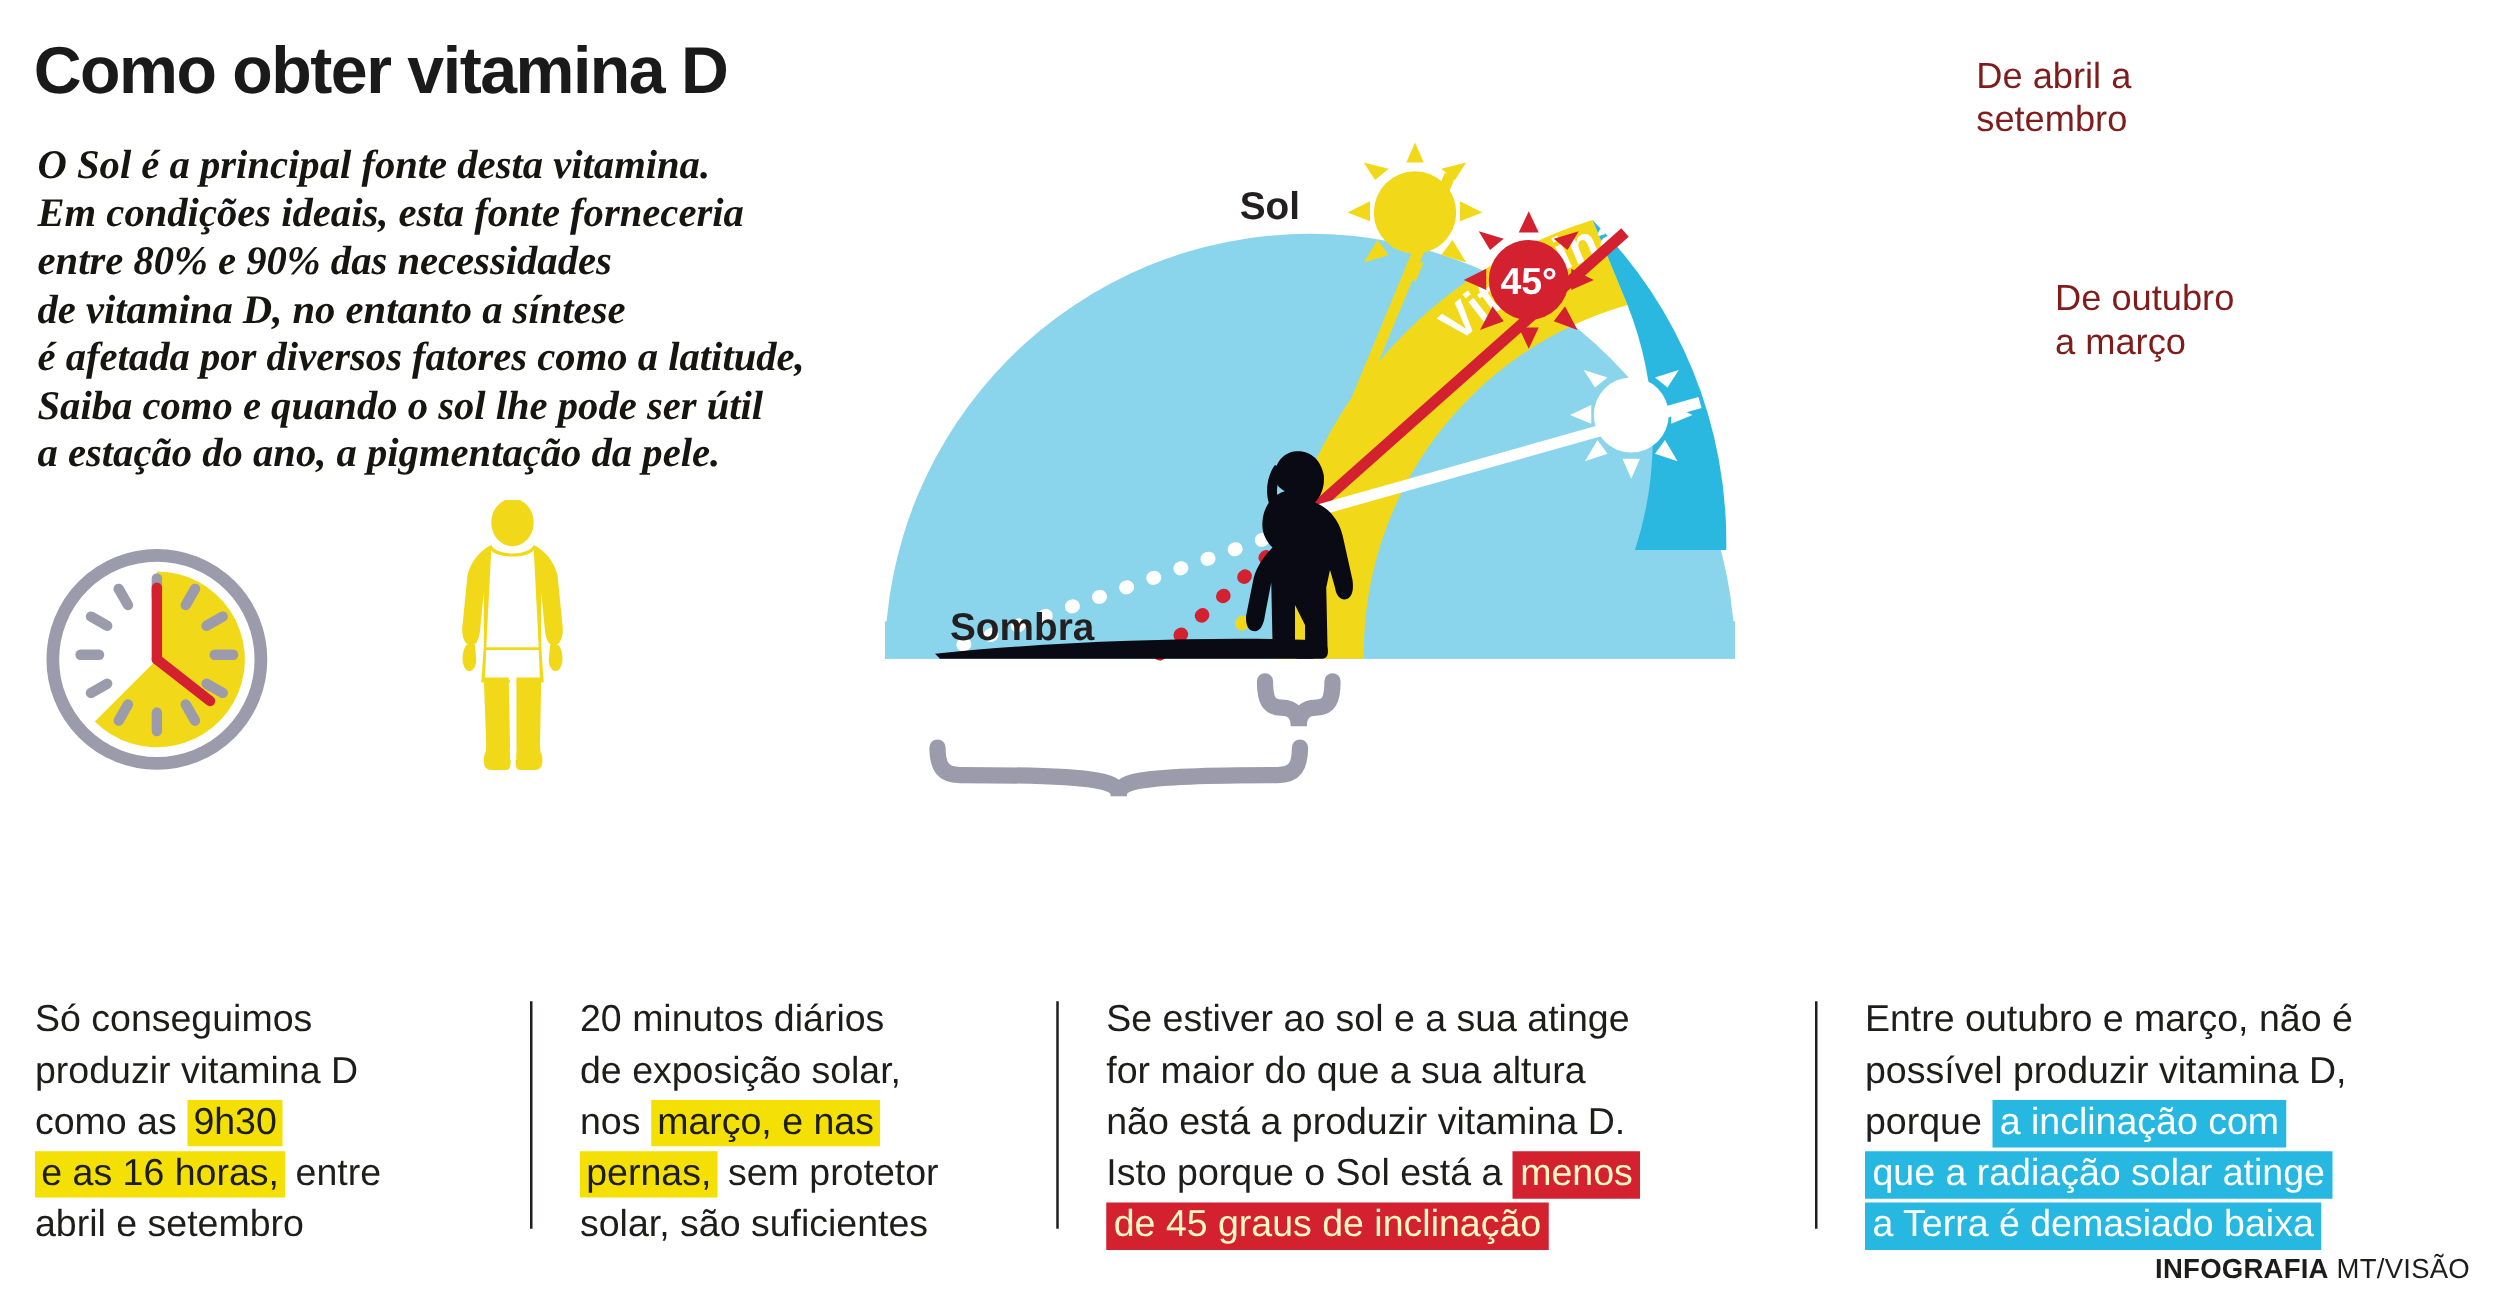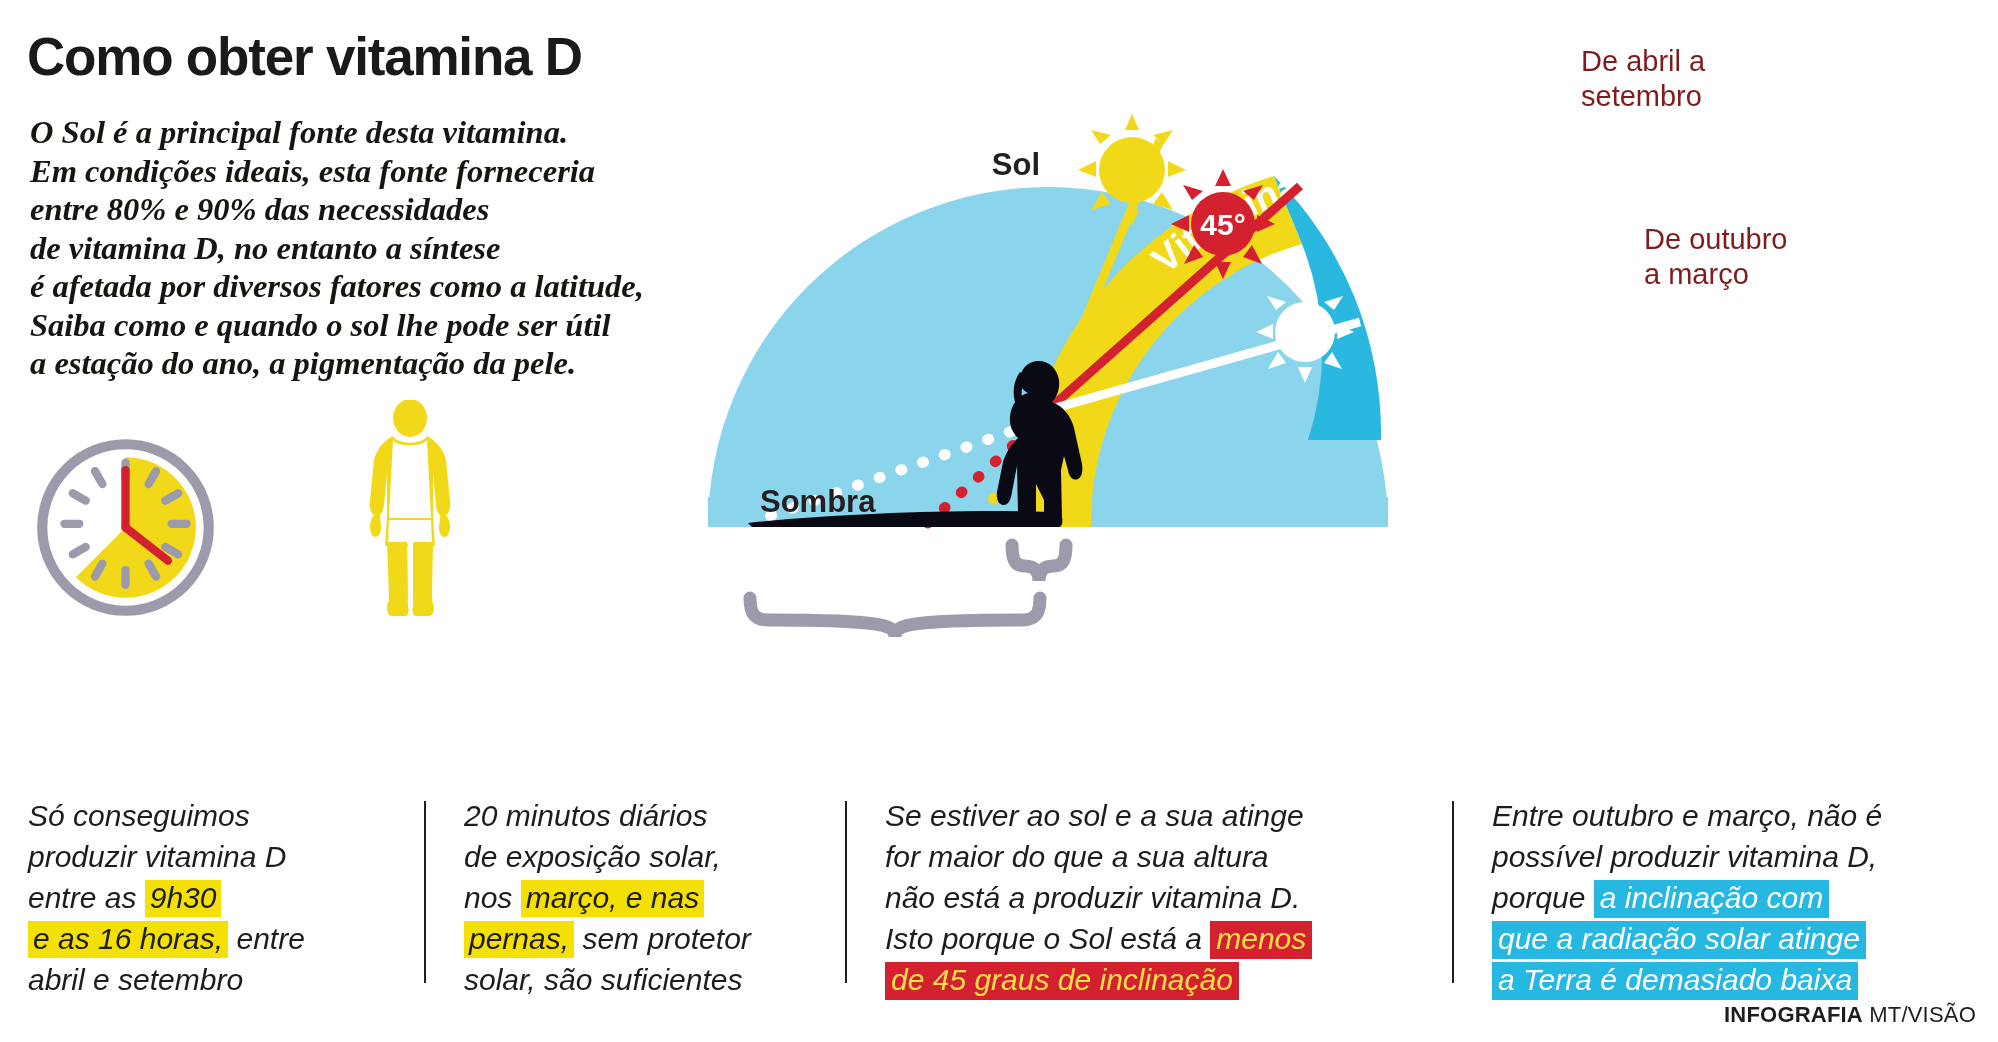--- a/index.html
+++ b/index.html
@@ -28,40 +28,40 @@
     font-weight:bold;
     font-style:italic;
     font-size:32.5px;
     line-height:38.5px;
     color:#16150f;
   }
   #lead div{white-space:nowrap;}
 
   
   #columns{
-    position:absolute;left:0;top:795px;width:1998px;height:215px;font-style:italic;
+    position:absolute;left:0;top:795px;width:1998px;height:215px;
   }
   .col{
     position:absolute;top:0;height:200px;
     font-size:30px;line-height:41px;color:#1d1d1b;
   }
   .col .ln{white-space:nowrap;height:41px;}
   .col1{left:28px;width:300px;}
   .col2{left:464px;width:330px;}
   .col3{left:885px;width:430px;}
   .col4{left:1492px;width:470px;}
   .divider{
     position:absolute;top:6px;width:2px;height:182px;background:#231f20;
   }
   .d1{left:424px;}
   .d2{left:845px;}
   .d3{left:1452px;}
 
   .hl-y{background:#f4e004;padding:1px 5px 3px 5px;box-decoration-break:clone;-webkit-box-decoration-break:clone;}
-  .hl-r{background:#d42130;color:#fde047;padding:1px 6px 4px 6px;box-decoration-break:clone;-webkit-box-decoration-break:clone;}
+  .hl-r{background:#d42130;color:#fef9c3;padding:1px 6px 4px 6px;box-decoration-break:clone;-webkit-box-decoration-break:clone;}
   .hl-b{background:#27b8e2;color:#ffffff;padding:1px 6px 4px 6px;box-decoration-break:clone;-webkit-box-decoration-break:clone;}
 
   
   #credit{
     position:absolute;right:22px;top:1002px;
     font-size:22px;color:#1d1d1b;letter-spacing:.2px;
   }
   #credit b{font-weight:bold;}
 
   
@@ -277,21 +277,21 @@
     <div>a março</div>
   </div>
 
   <div id="columns">
     <div class="divider d1"></div>
     <div class="divider d2"></div>
     <div class="divider d3"></div>
     <div class="col col1">
         <div class="ln"><span>Só conseguimos</span></div>
         <div class="ln"><span>produzir vitamina D</span></div>
-        <div class="ln"><span>entre as </span><span class="hl-y">9h30</span></div>
+        <div class="ln"><span>como as </span><span class="hl-y">9h30</span></div>
         <div class="ln"><span class="hl-y">e as 16 horas,</span><span> entre</span></div>
         <div class="ln"><span>abril e setembro</span></div>
       </div>
     <div class="col col2">
         <div class="ln"><span>20 minutos diários</span></div>
         <div class="ln"><span>de exposição solar,</span></div>
         <div class="ln"><span>nos </span><span class="hl-y">março, e nas</span></div>
         <div class="ln"><span class="hl-y">pernas,</span><span> sem protetor</span></div>
         <div class="ln"><span>solar, são suficientes</span></div>
       </div>

